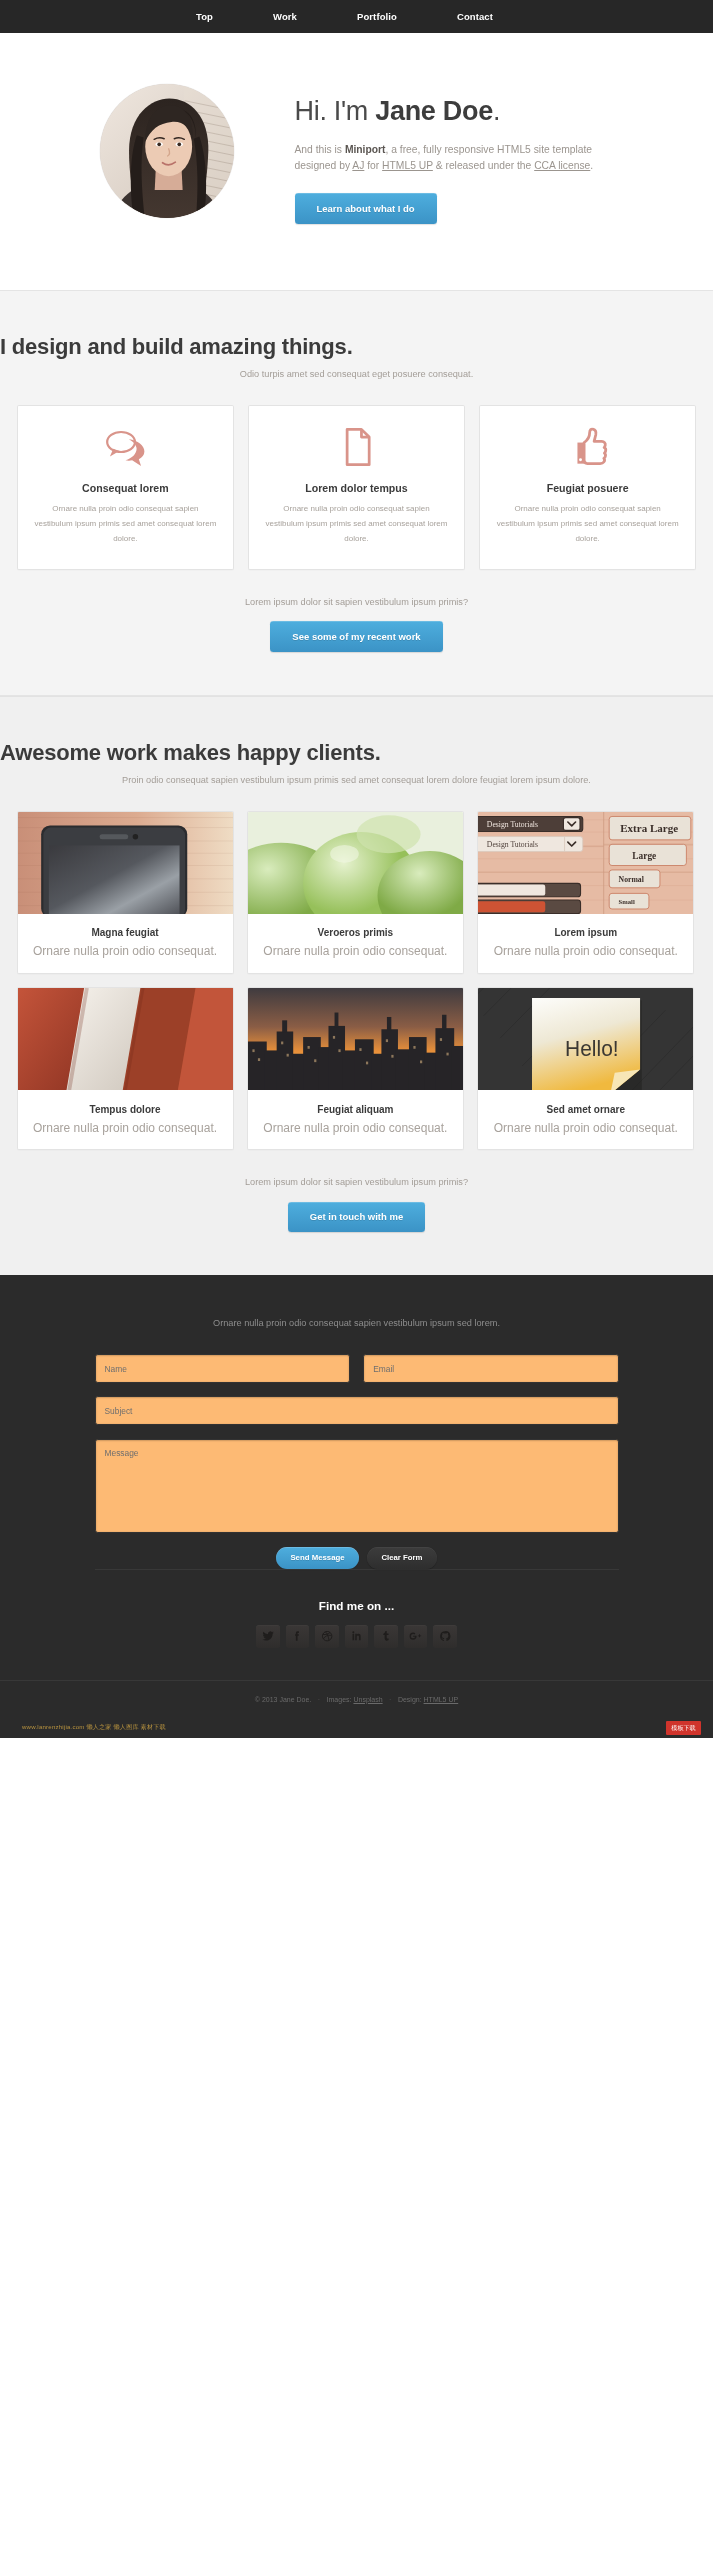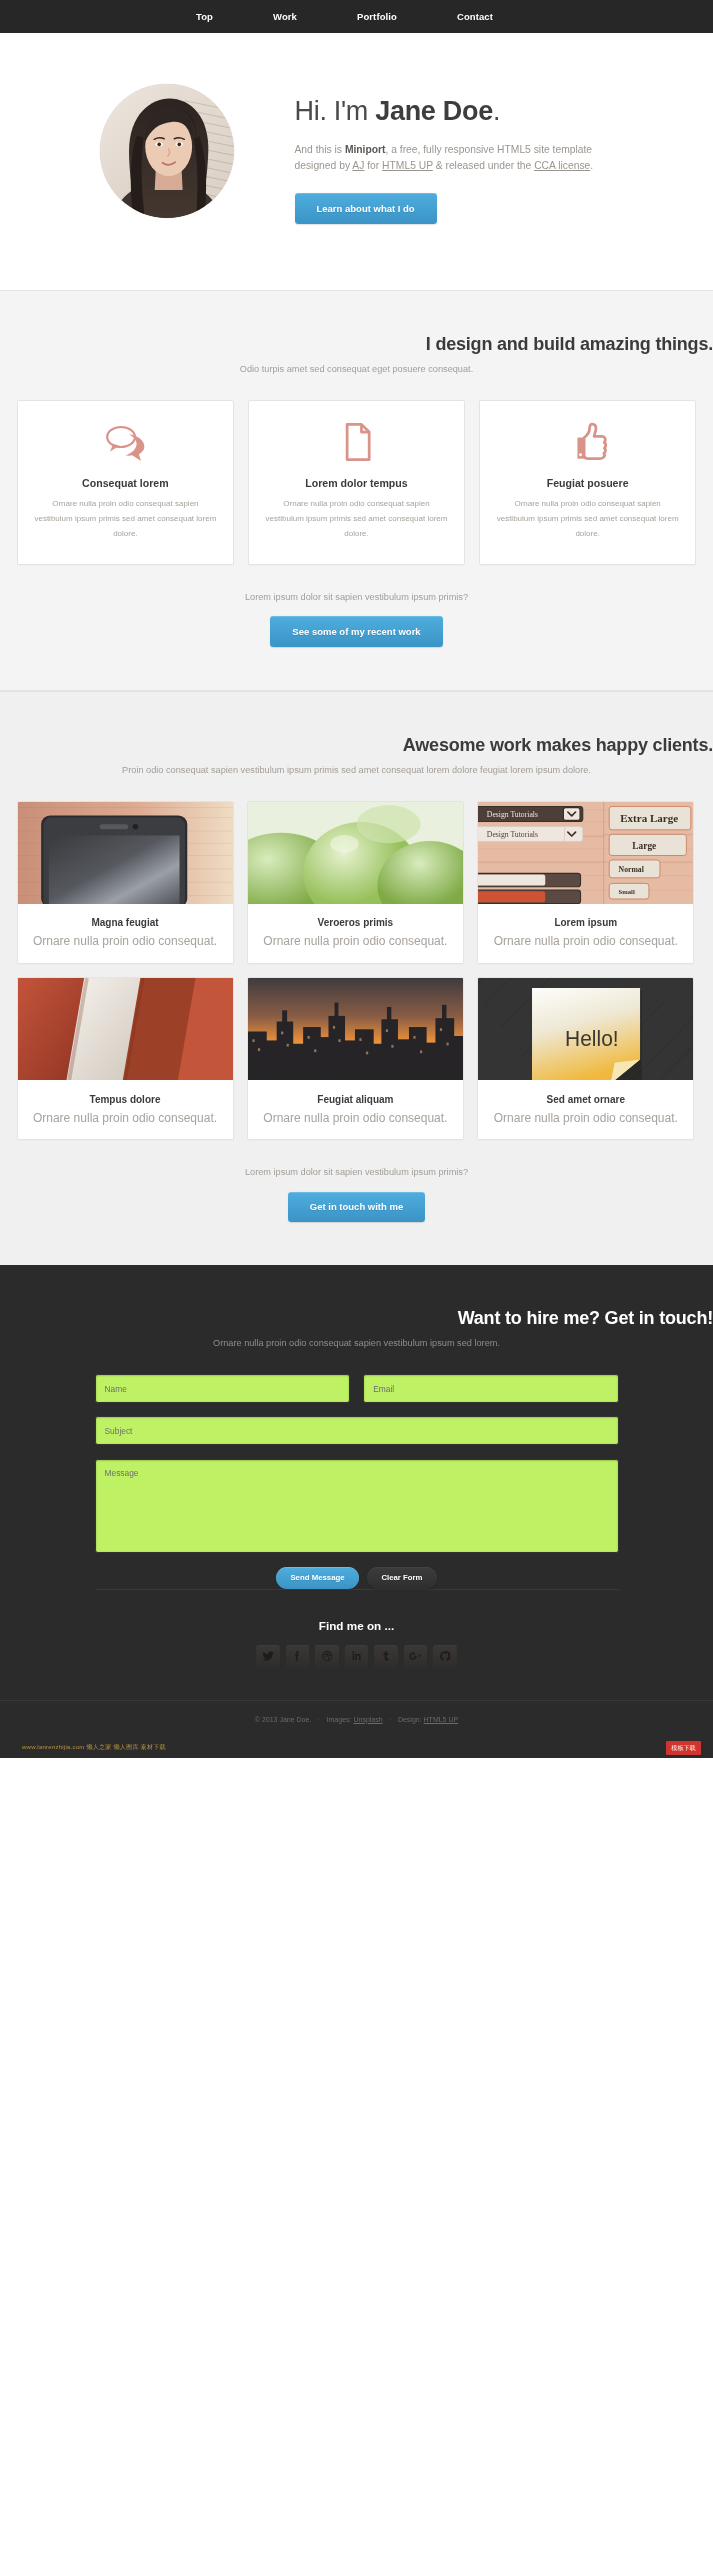--- a/index.html
+++ b/index.html
@@ -110,22 +110,22 @@
     border-top: 0.6px solid #e4e4e4;
     border-bottom: 0.6px solid #e4e4e4;
   }
   .sec-light2 {
     background: #f0f0f0;
     border-top: 0.6px solid #e2e2e2;
   }
   .sec-dark { background: #2b2b2b; }
 
   .sec-title {
-    text-align: right;
-    font-size: 18px;
+    text-align: left;
+    font-size: 22px;
     font-weight: 700;
     color: #3b3b3b;
     letter-spacing: -0.2px;
     margin-bottom: 9px;
   }
   .sec-sub {
     text-align: center;
     font-size: 9.2px;
     font-weight: 300;
     color: #a39d97;
@@ -199,21 +199,21 @@
     color: #3b3b3b;
     margin-bottom: 6.1px;
   }
   .card .meta p { font-size: 12px; color: #a8a29c; font-weight: 300; }
 
   
   .form { width: 524px; margin: 0 auto; }
   .form-row { display: flex; gap: 13.4px; margin-bottom: 13.4px; }
   .field {
     flex: 1;
-    background: #bef264;
+    background: #fdba74;
     border: 0.6px solid #323232;
     border-radius: 2.8px;
     color: #6e6e6e;
     font-family: "Liberation Sans", sans-serif;
     font-size: 8.4px;
     font-weight: 300;
     padding: 8.4px 9px;
     outline: none;
     box-shadow: inset 0 0.6px 1.7px rgba(0,0,0,.3);
   }
@@ -679,21 +679,20 @@
 
     </div>
 
     <p class="cta-line">Lorem ipsum dolor sit sapien vestibulum ipsum primis?</p>
     <div class="cta-center">
       <a class="btn btn-big" href="#">Get in touch with me</a>
     </div>
   </section>
 
   <section class="section sec-dark">
-    <h2 class="sec-title">Want to hire me? Get in touch!</h2>
     <p class="sec-sub">Ornare nulla proin odio consequat sapien vestibulum ipsum sed lorem.</p>
 
     <form class="form">
       <div class="form-row">
         <input class="field" type="text" placeholder="Name" style="">
         <input class="field" type="email" placeholder="Email" style="">
       </div>
       <div class="form-row">
         <input class="field" type="text" placeholder="Subject" style="">
       </div>

